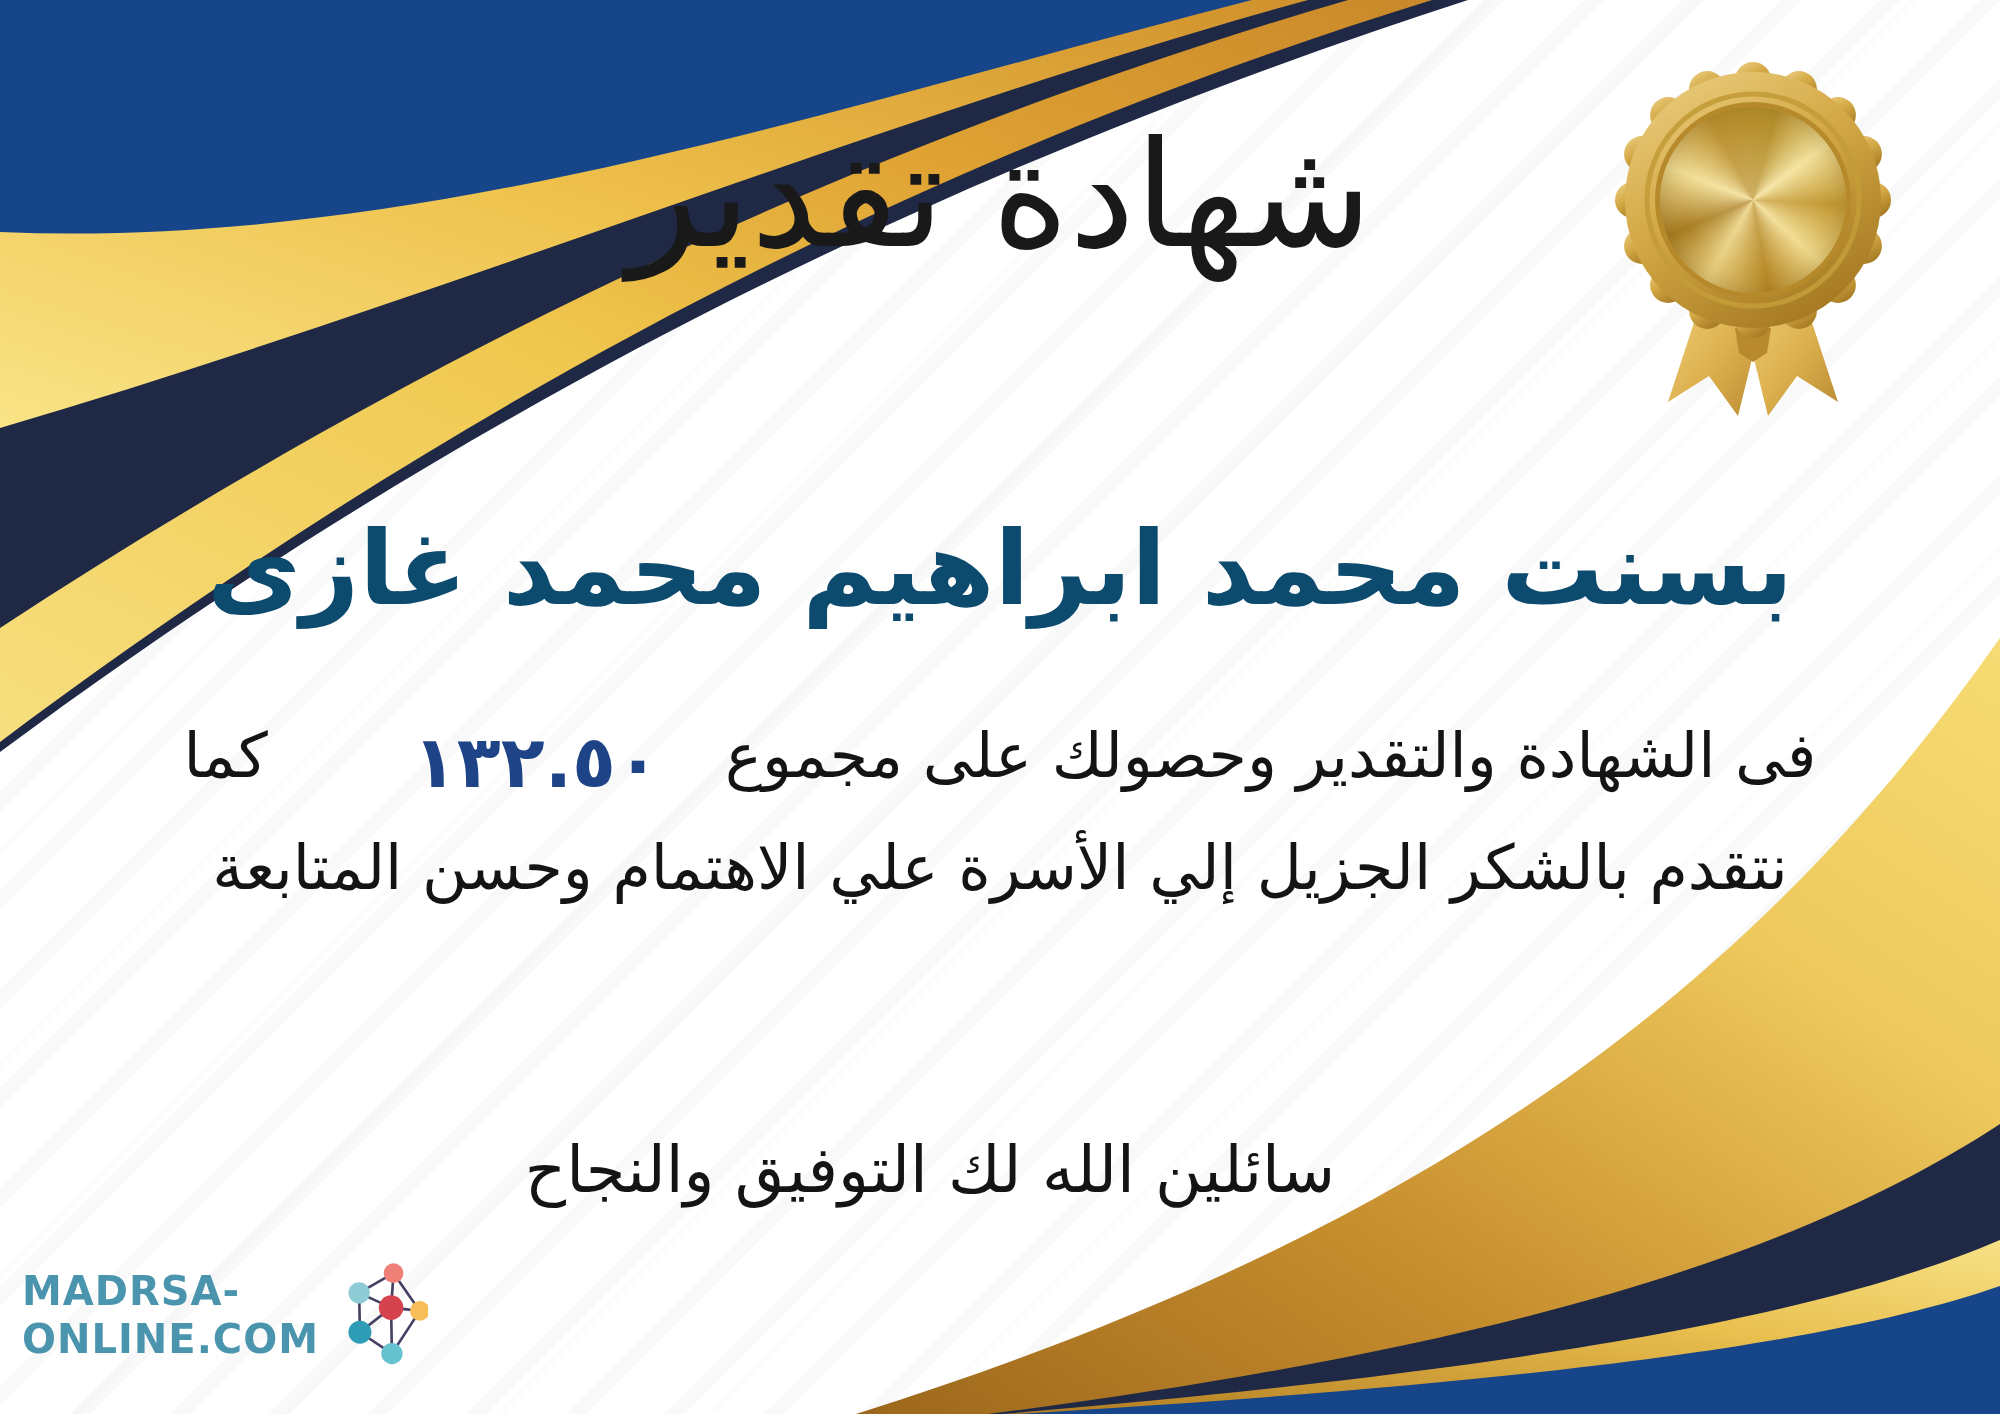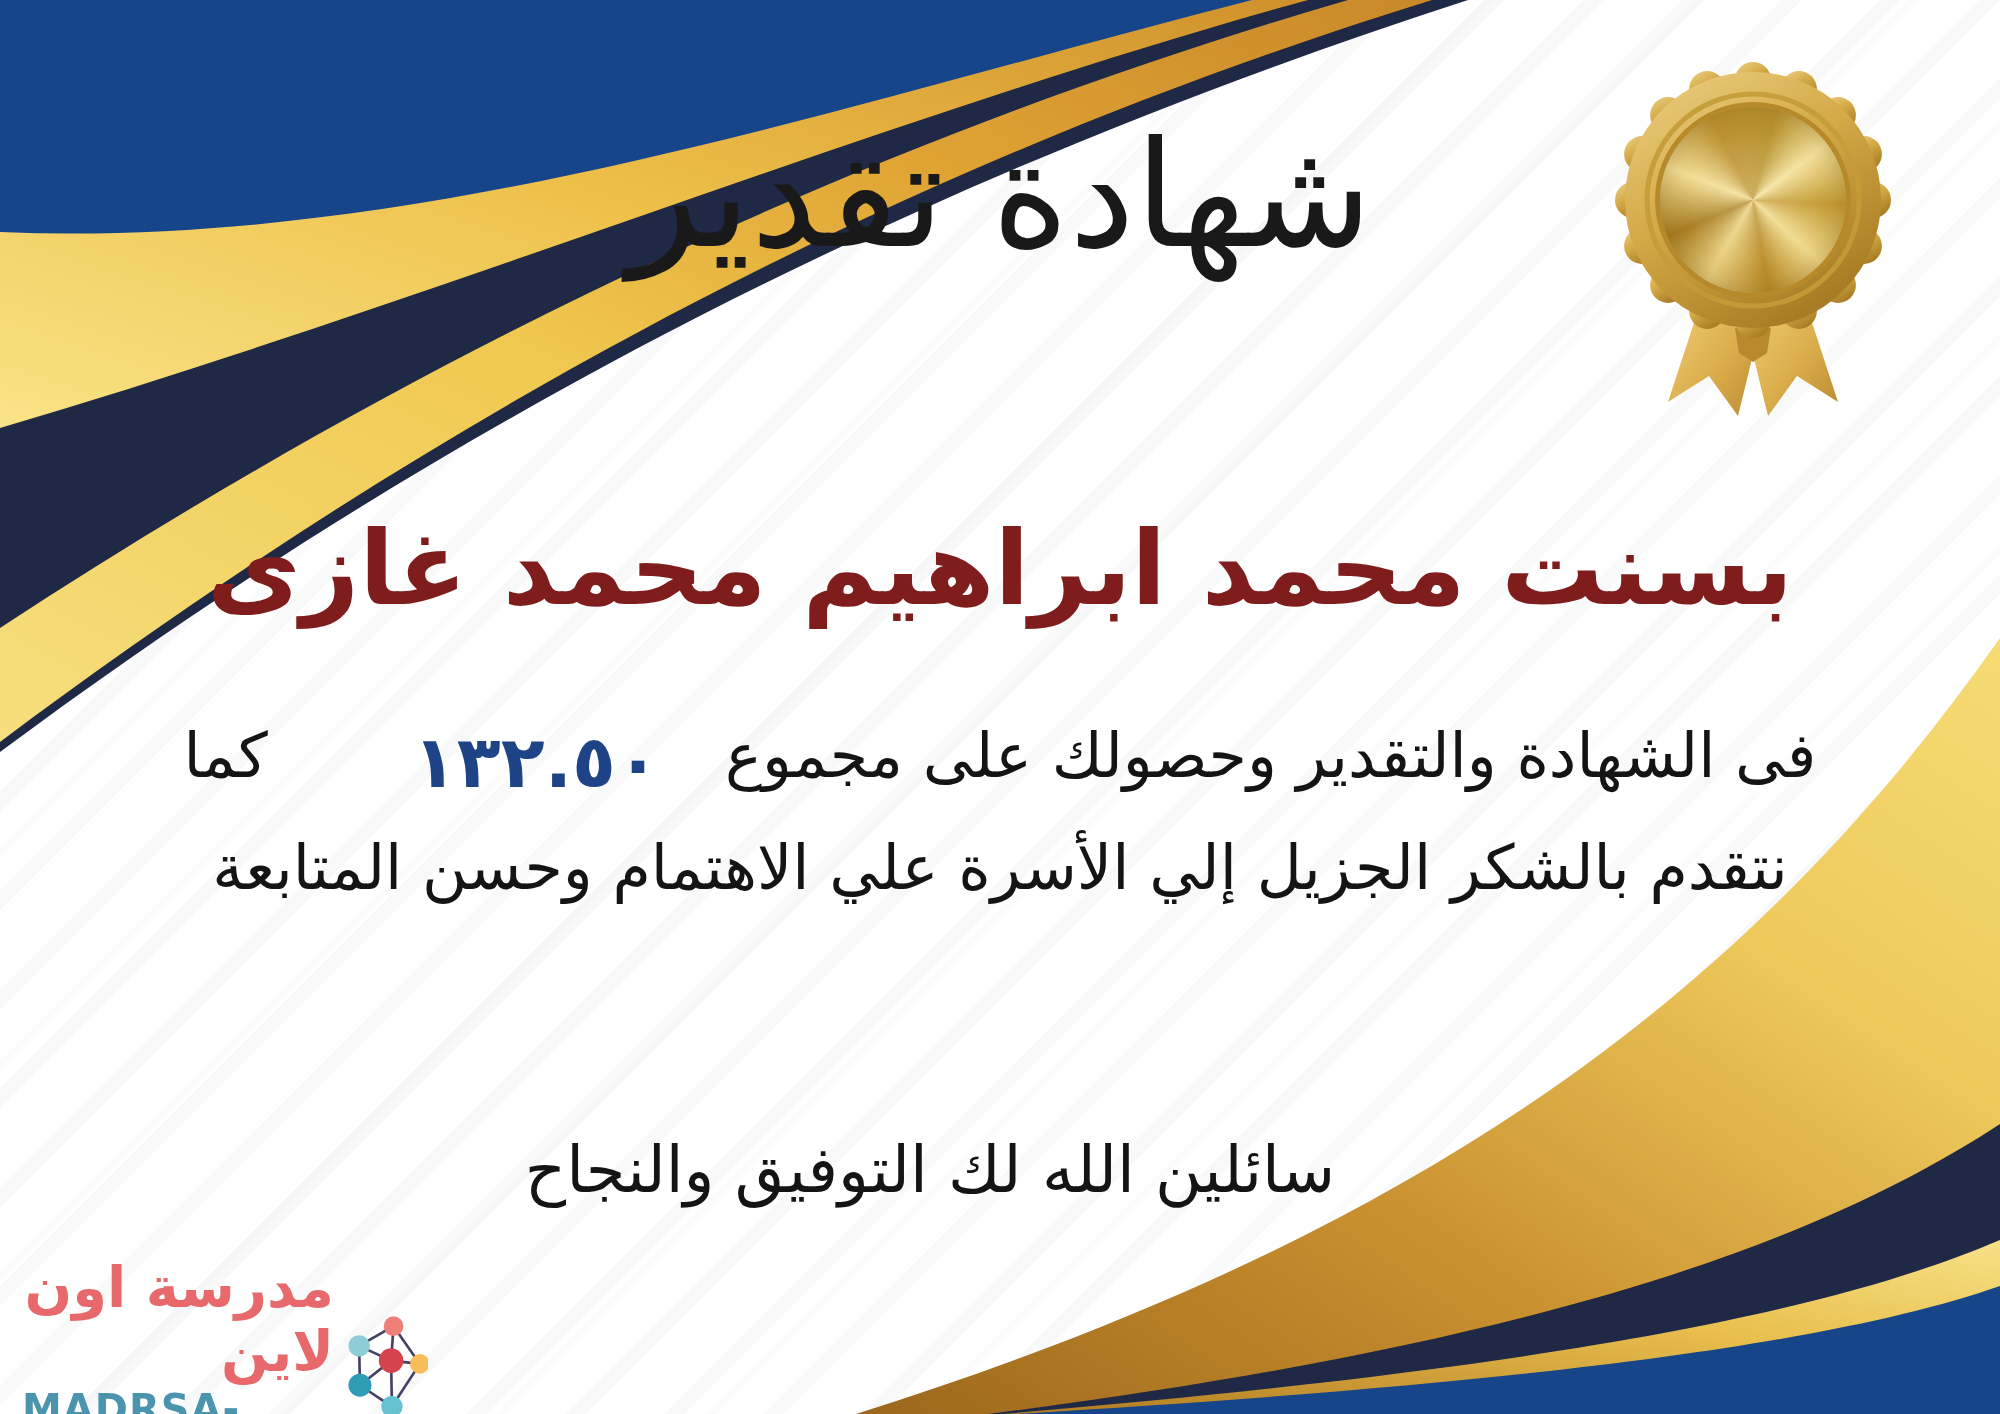--- a/index.html
+++ b/index.html
@@ -12,21 +12,21 @@
   .canvas::before{
     content:"";position:absolute;inset:0;z-index:0;pointer-events:none;
     background:
       repeating-linear-gradient(135deg, rgba(140,145,160,0.055) 0 14px, rgba(255,255,255,0) 14px 70px),
       repeating-linear-gradient(135deg, rgba(170,175,190,0.035) 0 6px, rgba(255,255,255,0) 6px 150px);
   }
   .corner-svg{position:absolute;inset:0;width:100%;height:100%;z-index:1;}
   
   .txt{position:absolute;left:0;right:0;text-align:center;direction:rtl;z-index:3;white-space:nowrap;}
   .title{top:96px;font-size:148px;line-height:1.35;color:#191919;font-weight:500;letter-spacing:0;}
-  .student{top:492px;font-size:102px;line-height:1.5;font-weight:bold;color:#7f1d1d;}
+  .student{top:492px;font-size:102px;line-height:1.5;font-weight:bold;color:#0c4a6e;}
   .bodytext{top:700px;font-size:62px;line-height:1.8;color:#141414;}
   .score{font-size:72px;font-weight:bold;color:#1e4386;line-height:.9;display:inline-block;
          vertical-align:-10px;margin-right:65px;margin-left:145px;}
   .closing{top:1116px;font-size:64px;line-height:1.7;color:#141414;transform:translateX(-70px);}
   
   .medal{position:absolute;left:1608px;top:50px;width:290px;height:378px;z-index:2;}
   .medal svg{position:absolute;inset:0;}
   .medal-face{
     position:absolute;left:47px;top:52px;width:196px;height:196px;border-radius:50%;
     border:5px solid #b68a2b;box-sizing:border-box;
@@ -139,21 +139,20 @@
     <div>
       <span>فى الشهادة والتقدير وحصولك على مجموع</span><span class="score">١٣٢.٥٠</span><span>كما</span>
     </div>
     <div>نتقدم بالشكر الجزيل إلي الأسرة علي الاهتمام وحسن المتابعة</div>
   </div>
 
   <div class="txt closing">سائلين الله لك التوفيق والنجاح</div>
 
   <div class="logo">
     <div class="logo-text">
-      <div class="logo-ar">مدرسة اون لاين</div>
       <div class="logo-site">MADRSA-ONLINE.COM</div>
     </div>
     <svg width="82" height="118" viewBox="0 0 100 130">
       <g stroke="#443f63" stroke-width="3.2">
         <line x1="58" y1="14" x2="16" y2="38"></line>
         <line x1="58" y1="14" x2="55" y2="56"></line>
         <line x1="58" y1="14" x2="90" y2="60"></line>
         <line x1="16" y1="38" x2="55" y2="56"></line>
         <line x1="16" y1="38" x2="17" y2="86"></line>
         <line x1="55" y1="56" x2="17" y2="86"></line>

